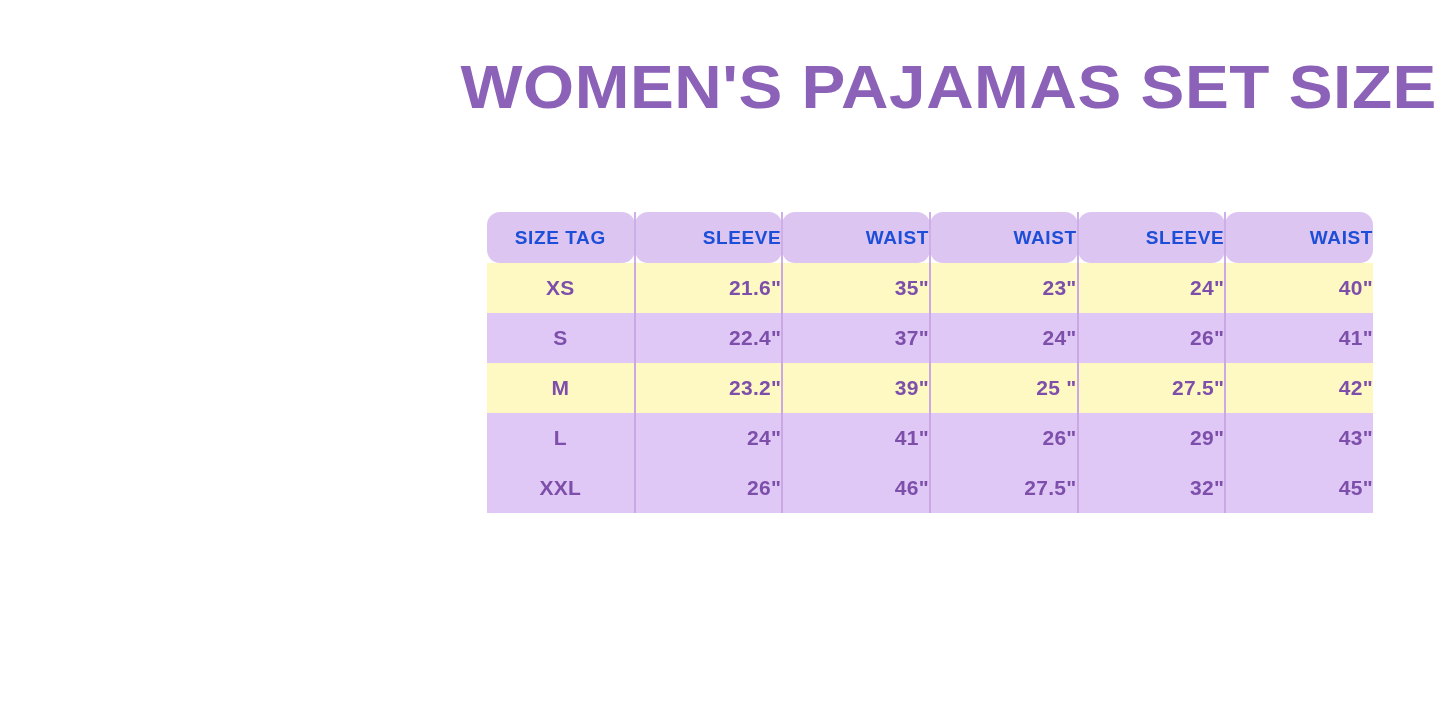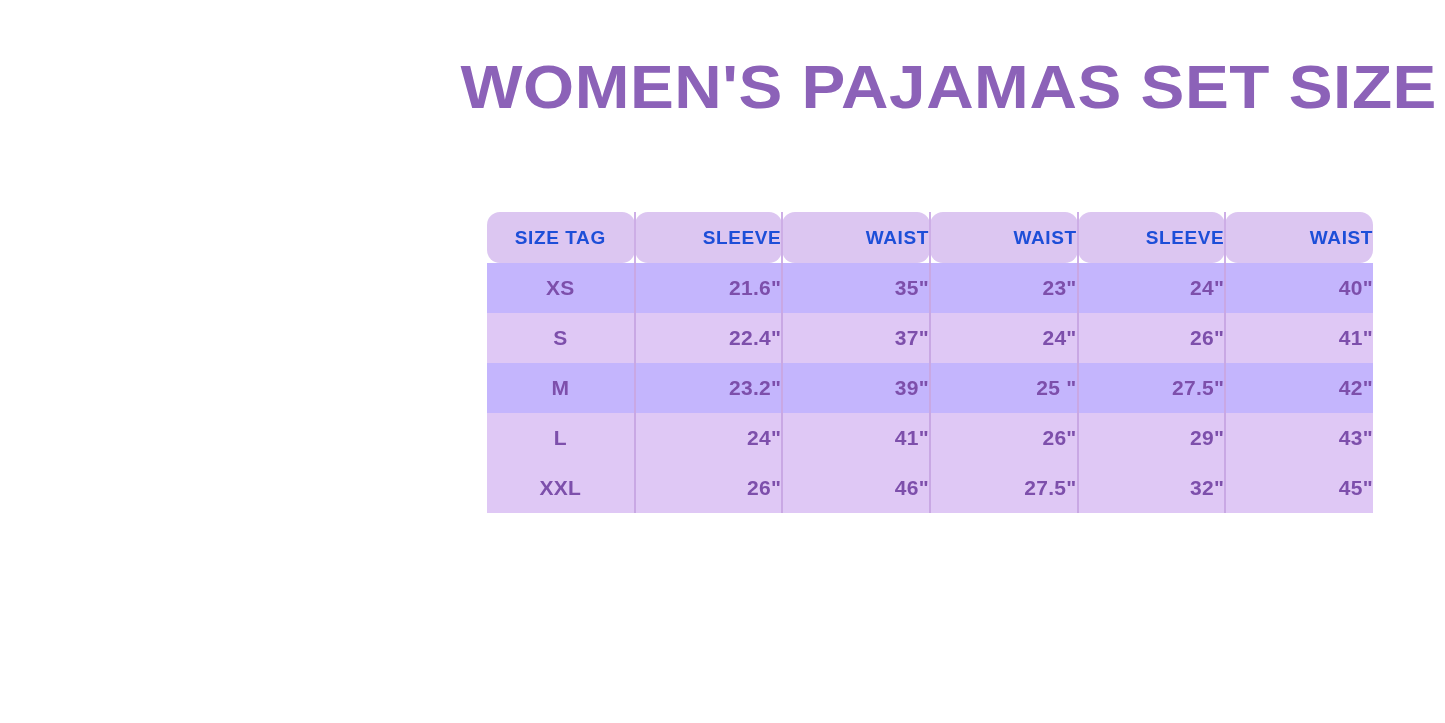--- a/index.html
+++ b/index.html
@@ -78,21 +78,21 @@
     border-radius: 13px;
   }
 
   
   .size-table tbody td {
     color: #7d4fab;
     font-size: 21px;
     letter-spacing: 0.3px;
   }
   .size-table tbody tr.row-odd {
-    background: #c4b5fd;
+    background: #fef9c3;
   }
   .size-table tbody tr.row-even {
     background: #dfc8f5;
   }
 
   
   .size-table th + th,
   .size-table td + td {
     border-left: 2px solid #c9a8e4;
     text-align: right;

